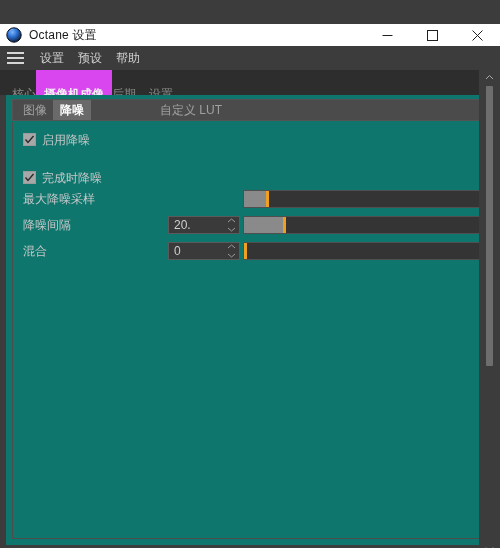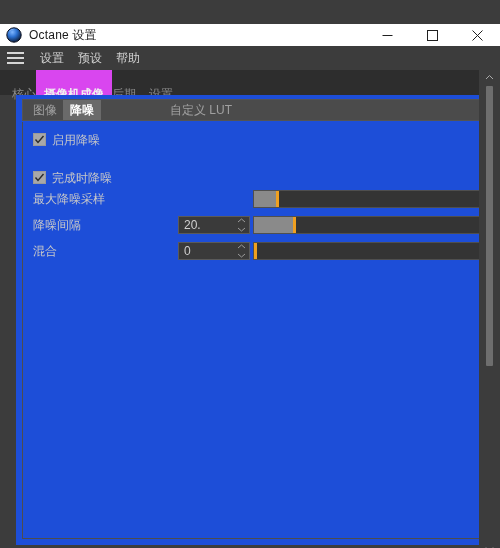--- a/index.html
+++ b/index.html
@@ -110,24 +110,24 @@
   }
   .tabstrip .tab.active {
     background: #d946ef;
     color: #f0f0f0;
     font-weight: bold;
   }
 
   
   .content {
     position: absolute;
-    left: 16px; top: 71px;
+    left: 6px; top: 71px;
     width: 479px;
     height: 450px;
-    background: #1d4ed8;
+    background: #0f766e;
   }
 
   
   .subtabs {
     position: absolute;
     left: 6px; top: 4px;
     width: 468px; height: 22px;
     background: #4b4b4b;
     border: 1px solid #545454;
     box-sizing: border-box;

